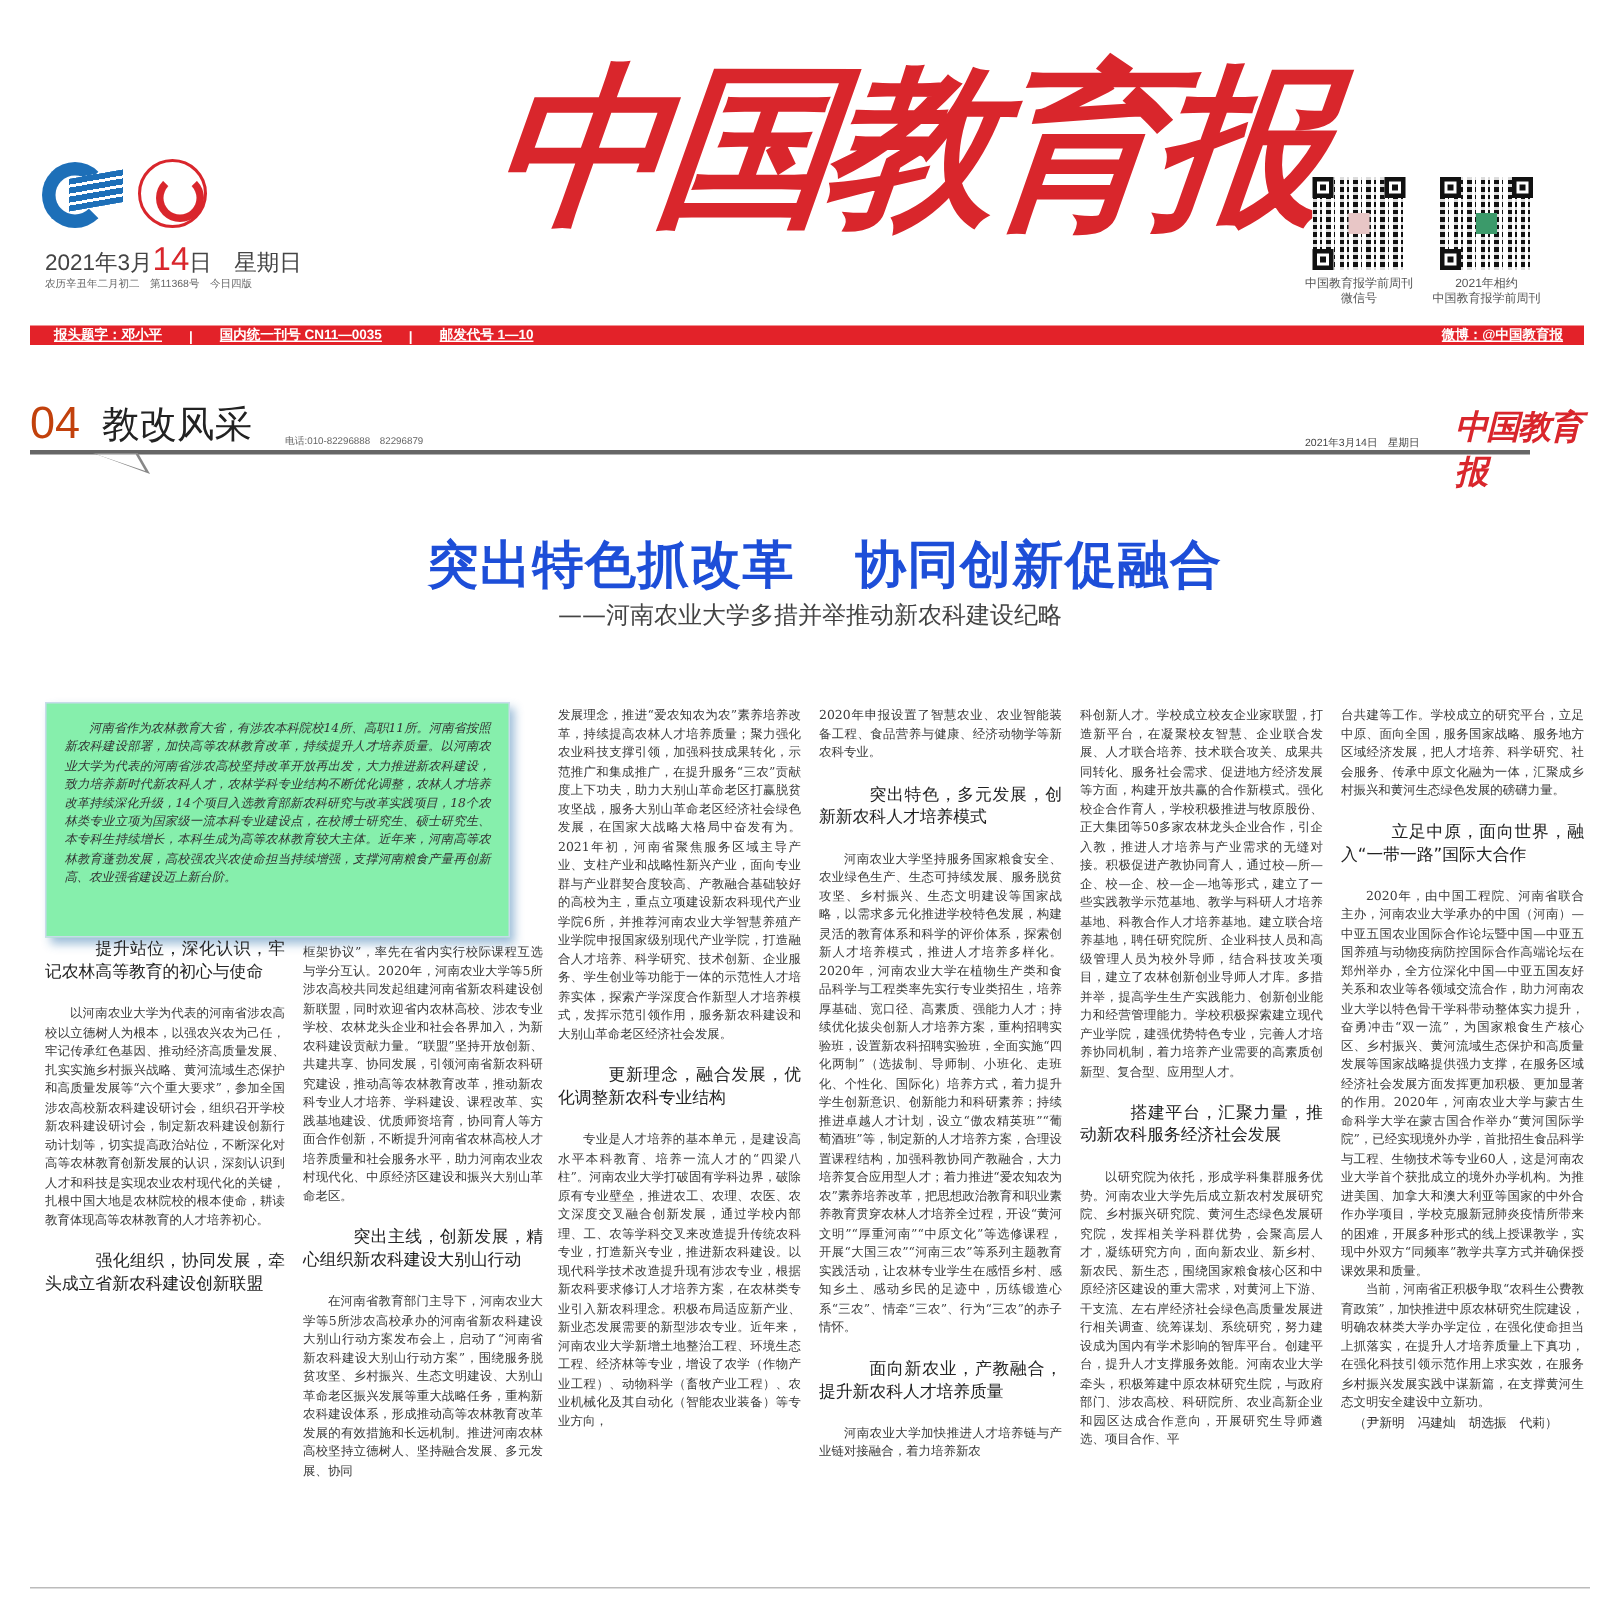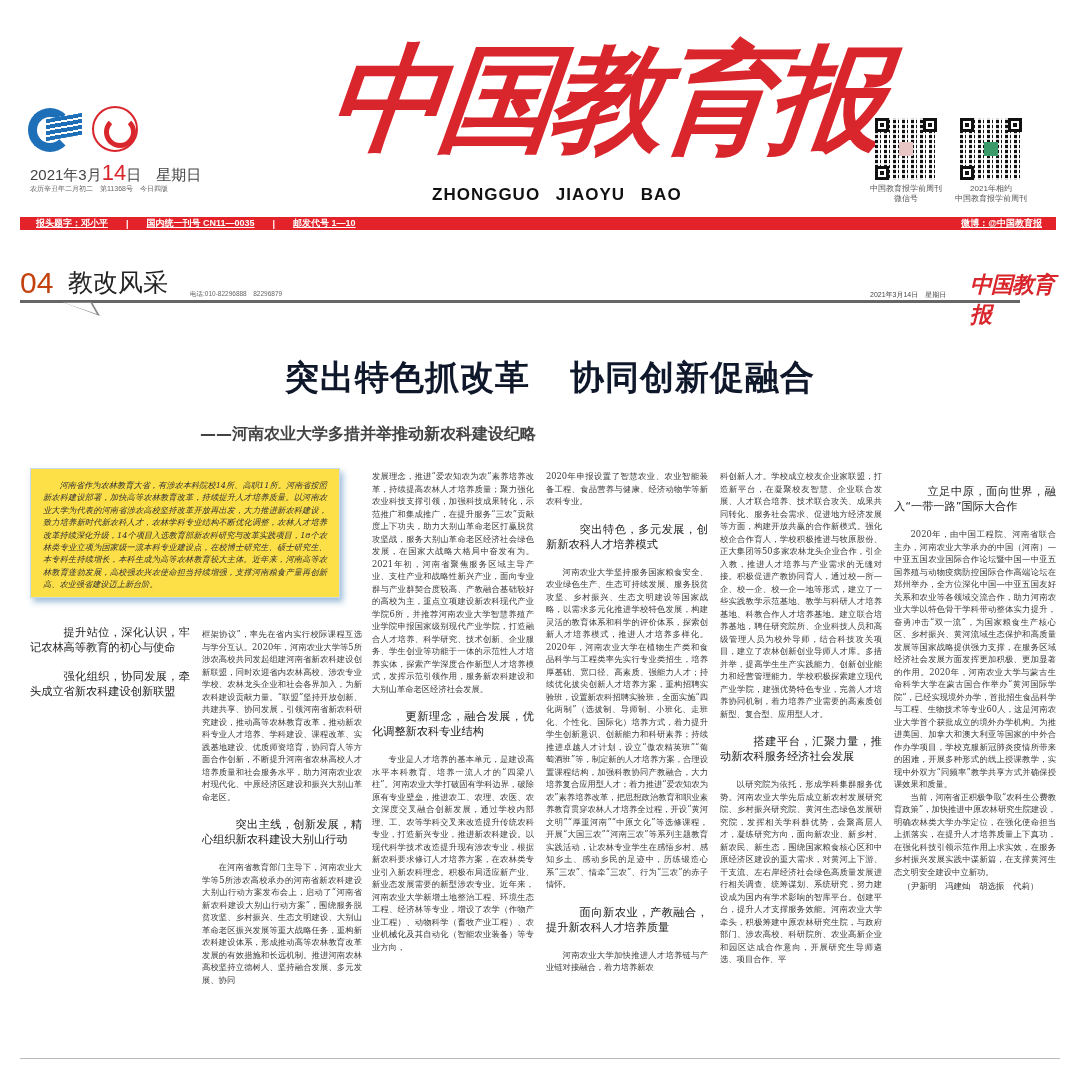--- a/index.html
+++ b/index.html
@@ -51,28 +51,28 @@
   .sec-name { position: absolute; left: 48px; top: 2px; font-family: "DejaVu Sans", sans-serif; font-size: 25px; color: #222; line-height: 1; }
   .sec-phone { position: absolute; left: 170px; top: 22px; font-family: "Liberation Sans", sans-serif; font-size: 6.5px; color: #666; }
   .sec-date { position: absolute; left: 850px; top: 22px; font-family: "Liberation Sans", sans-serif; font-size: 7px; color: #444; }
   .sec-logo { position: absolute; left: 950px; top: 2px; font-family: "DejaVu Serif", serif; font-size: 22px; font-weight: bold; font-style: italic; color: #d9262c; letter-spacing: -1px; }
   .sec-rule { position: absolute; left: 0; top: 32px; width: 1000px; height: 3px; background: #666; }
   .sec-tail { position: absolute; left: 46px; top: 34px; width: 0; height: 0; border-left: 30px solid transparent; border-top: 14px solid #888; transform: skewX(30deg); }
   .sec-tail::after { content: ""; position: absolute; left: -28px; top: -13px; border-left: 26px solid transparent; border-top: 11px solid #fff; }
 
   
   .headline { position: absolute; left: 220px; top: 360px; width: 660px; text-align: center;
-    font-family: "DejaVu Sans", sans-serif; font-size: 34px; color: #0f172a; letter-spacing: 1px; line-height: 1; }
+    font-family: "DejaVu Sans", sans-serif; font-size: 34px; color: #1d4ed8; letter-spacing: 1px; line-height: 1; }
   .headline .gap { display: inline-block; width: 40px; }
-  .subhead { position: absolute; left: 200px; top: 424px; width: 680px; text-align: left;
-    font-family: "DejaVu Sans", sans-serif; font-size: 16px; color: #444; font-weight: bold; }
+  .subhead { position: absolute; left: 200px; top: 400px; width: 680px; text-align: center;
+    font-family: "DejaVu Sans", sans-serif; font-size: 16px; color: #444; }
 
   
-  .intro-box { position: absolute; left: 30px; top: 468px; width: 310px; height: 130px;
-    border: 1px solid #c7dbea; box-shadow: 3px 4px 6px rgba(40,110,170,.45); background: #fde047; padding: 10px 12px; }
+  .intro-box { position: absolute; left: 30px; top: 468px; width: 310px; height: 157px;
+    border: 1px solid #c7dbea; box-shadow: 3px 4px 6px rgba(40,110,170,.45); background: #86efac; padding: 10px 12px; }
   .intro-box p { font-family: "DejaVu Serif", serif; font-style: italic; font-size: 8.2px; line-height: 12.4px; color: #333; text-indent: 2em; text-align: justify; }
 
   
   .col { position: absolute; font-size: 8.3px; line-height: 12.5px; color: #3a3a3a; text-align: justify; }
   .col p { text-indent: 2em; }
   .col p.cont { text-indent: 0; }
   .col h3 { font-family: "DejaVu Sans", sans-serif; font-weight: normal; font-size: 11.2px; line-height: 15px; color: #222;
     text-indent: 3em; margin: 14px 0 14px 0; }
   .byline { text-indent: 0 !important; font-family: "DejaVu Sans", sans-serif; font-size: 8.5px; color: #333; padding-left: 1em; margin-top: 2px; }
 
@@ -88,21 +88,20 @@
         <div class="flag"></div>
       </div>
     <div class="logo-red"></div>
   </div>
   <div class="date-line">
     <span>2021年3月</span><span class="day">14</span><span>日　星期日</span>
   </div>
   <div class="lunar-line">农历辛丑年二月初二　第11368号　今日四版</div>
 
   <div class="mast-title">中国教育报</div>
-  <div class="mast-pinyin">ZHONGGUO JIAOYU BAO</div>
 
   <div class="qr-wrap" style="left:870px">
     <div class="qr">
         <i class="corner c1"></i>
         <i class="corner c2"></i>
         <i class="corner c3"></i>
         <i class="center" style="background:#e8c6c6"></i>
       </div>
     <div class="qr-caption"><span>中国教育报学前周刊</span><br><span>微信号</span></div>
   </div>
@@ -140,20 +139,21 @@
   <span>突出特色抓改革</span><span class="gap"></span><span>协同创新促融合</span>
 </h1>
 <div class="subhead">——河南农业大学多措并举推动新农科建设纪略</div>
 
 <div class="intro-box">
   <p>河南省作为农林教育大省，有涉农本科院校14所、高职11所。河南省按照新农科建设部署，加快高等农林教育改革，持续提升人才培养质量。以河南农业大学为代表的河南省涉农高校坚持改革开放再出发，大力推进新农科建设，致力培养新时代新农科人才，农林学科专业结构不断优化调整，农林人才培养改革持续深化升级，14个项目入选教育部新农科研究与改革实践项目，18个农林类专业立项为国家级一流本科专业建设点，在校博士研究生、硕士研究生、本专科生持续增长，本科生成为高等农林教育较大主体。近年来，河南高等农林教育蓬勃发展，高校强农兴农使命担当持续增强，支撑河南粮食产量再创新高、农业强省建设迈上新台阶。</p>
 </div>
 
 <div class="col" style="left:30px; top:625px; width:160px;">
   <h3 style="margin-top:0">提升站位，深化认识，牢记农林高等教育的初心与使命</h3>
+  <p>以河南农业大学为代表的河南省涉农高校以立德树人为根本，以强农兴农为己任，牢记传承红色基因、推动经济高质量发展、扎实实施乡村振兴战略、黄河流域生态保护和高质量发展等“六个重大要求”，参加全国涉农高校新农科建设研讨会，组织召开学校新农科建设研讨会，制定新农科建设创新行动计划等，切实提高政治站位，不断深化对高等农林教育创新发展的认识，深刻认识到人才和科技是实现农业农村现代化的关键，扎根中国大地是农林院校的根本使命，耕读教育体现高等农林教育的人才培养初心。</p>
   <h3>强化组织，协同发展，牵头成立省新农科建设创新联盟</h3>
 </div>
 
 <div class="col" style="left:202px; top:628px; width:160px;">
   <p class="cont">框架协议”，率先在省内实行校际课程互选与学分互认。2020年，河南农业大学等5所涉农高校共同发起组建河南省新农科建设创新联盟，同时欢迎省内农林高校、涉农专业学校、农林龙头企业和社会各界加入，为新农科建设贡献力量。“联盟”坚持开放创新、共建共享、协同发展，引领河南省新农科研究建设，推动高等农林教育改革，推动新农科专业人才培养、学科建设、课程改革、实践基地建设、优质师资培育，协同育人等方面合作创新，不断提升河南省农林高校人才培养质量和社会服务水平，助力河南农业农村现代化、中原经济区建设和振兴大别山革命老区。</p>
   <h3>突出主线，创新发展，精心组织新农科建设大别山行动</h3>
   <p>在河南省教育部门主导下，河南农业大学等5所涉农高校承办的河南省新农科建设大别山行动方案发布会上，启动了“河南省新农科建设大别山行动方案”，围绕服务脱贫攻坚、乡村振兴、生态文明建设、大别山革命老区振兴发展等重大战略任务，重构新农科建设体系，形成推动高等农林教育改革发展的有效措施和长远机制。推进河南农林高校坚持立德树人、坚持融合发展、多元发展、协同</p>
 </div>
 
 <div class="col" style="left:372px; top:470px; width:162px; height:585px; overflow:hidden;">
@@ -170,19 +170,20 @@
   <p>河南农业大学加快推进人才培养链与产业链对接融合，着力培养新农</p>
 </div>
 
 <div class="col" style="left:720px; top:470px; width:162px; height:585px; overflow:hidden;">
   <p class="cont">科创新人才。学校成立校友企业家联盟，打造新平台，在凝聚校友智慧、企业联合发展、人才联合培养、技术联合攻关、成果共同转化、服务社会需求、促进地方经济发展等方面，构建开放共赢的合作新模式。强化校企合作育人，学校积极推进与牧原股份、正大集团等50多家农林龙头企业合作，引企入教，推进人才培养与产业需求的无缝对接。积极促进产教协同育人，通过校—所—企、校—企、校—企—地等形式，建立了一些实践教学示范基地、教学与科研人才培养基地、科教合作人才培养基地。建立联合培养基地，聘任研究院所、企业科技人员和高级管理人员为校外导师，结合科技攻关项目，建立了农林创新创业导师人才库。多措并举，提高学生生产实践能力、创新创业能力和经营管理能力。学校积极探索建立现代产业学院，建强优势特色专业，完善人才培养协同机制，着力培养产业需要的高素质创新型、复合型、应用型人才。</p>
   <h3>搭建平台，汇聚力量，推动新农科服务经济社会发展</h3>
   <p>以研究院为依托，形成学科集群服务优势。河南农业大学先后成立新农村发展研究院、乡村振兴研究院、黄河生态绿色发展研究院，发挥相关学科群优势，会聚高层人才，凝练研究方向，面向新农业、新乡村、新农民、新生态，围绕国家粮食核心区和中原经济区建设的重大需求，对黄河上下游、干支流、左右岸经济社会绿色高质量发展进行相关调查、统筹谋划、系统研究，努力建设成为国内有学术影响的智库平台。创建平台，提升人才支撑服务效能。河南农业大学牵头，积极筹建中原农林研究生院，与政府部门、涉农高校、科研院所、农业高新企业和园区达成合作意向，开展研究生导师遴选、项目合作、平</p>
 </div>
 
 <div class="col" style="left:894px; top:470px; width:162px; height:585px; overflow:hidden;">
+  <p class="cont">台共建等工作。学校成立的研究平台，立足中原、面向全国，服务国家战略、服务地方区域经济发展，把人才培养、科学研究、社会服务、传承中原文化融为一体，汇聚成乡村振兴和黄河生态绿色发展的磅礴力量。</p>
   <h3>立足中原，面向世界，融入“一带一路”国际大合作</h3>
   <p>2020年，由中国工程院、河南省联合主办，河南农业大学承办的中国（河南）—中亚五国农业国际合作论坛暨中国—中亚五国养殖与动物疫病防控国际合作高端论坛在郑州举办，全方位深化中国—中亚五国友好关系和农业等各领域交流合作，助力河南农业大学以特色骨干学科带动整体实力提升，奋勇冲击“双一流”，为国家粮食生产核心区、乡村振兴、黄河流域生态保护和高质量发展等国家战略提供强力支撑，在服务区域经济社会发展方面发挥更加积极、更加显著的作用。2020年，河南农业大学与蒙古生命科学大学在蒙古国合作举办“黄河国际学院”，已经实现境外办学，首批招生食品科学与工程、生物技术等专业60人，这是河南农业大学首个获批成立的境外办学机构。为推进美国、加拿大和澳大利亚等国家的中外合作办学项目，学校克服新冠肺炎疫情所带来的困难，开展多种形式的线上授课教学，实现中外双方“同频率”教学共享方式并确保授课效果和质量。</p>
   <p>当前，河南省正积极争取“农科生公费教育政策”，加快推进中原农林研究生院建设，明确农林类大学办学定位，在强化使命担当上抓落实，在提升人才培养质量上下真功，在强化科技引领示范作用上求实效，在服务乡村振兴发展实践中谋新篇，在支撑黄河生态文明安全建设中立新功。</p>
   <p class="byline">（尹新明　冯建灿　胡选振　代莉）</p>
 </div>
 
 <div class="bottom-rule"></div>
 
 </body></html>

